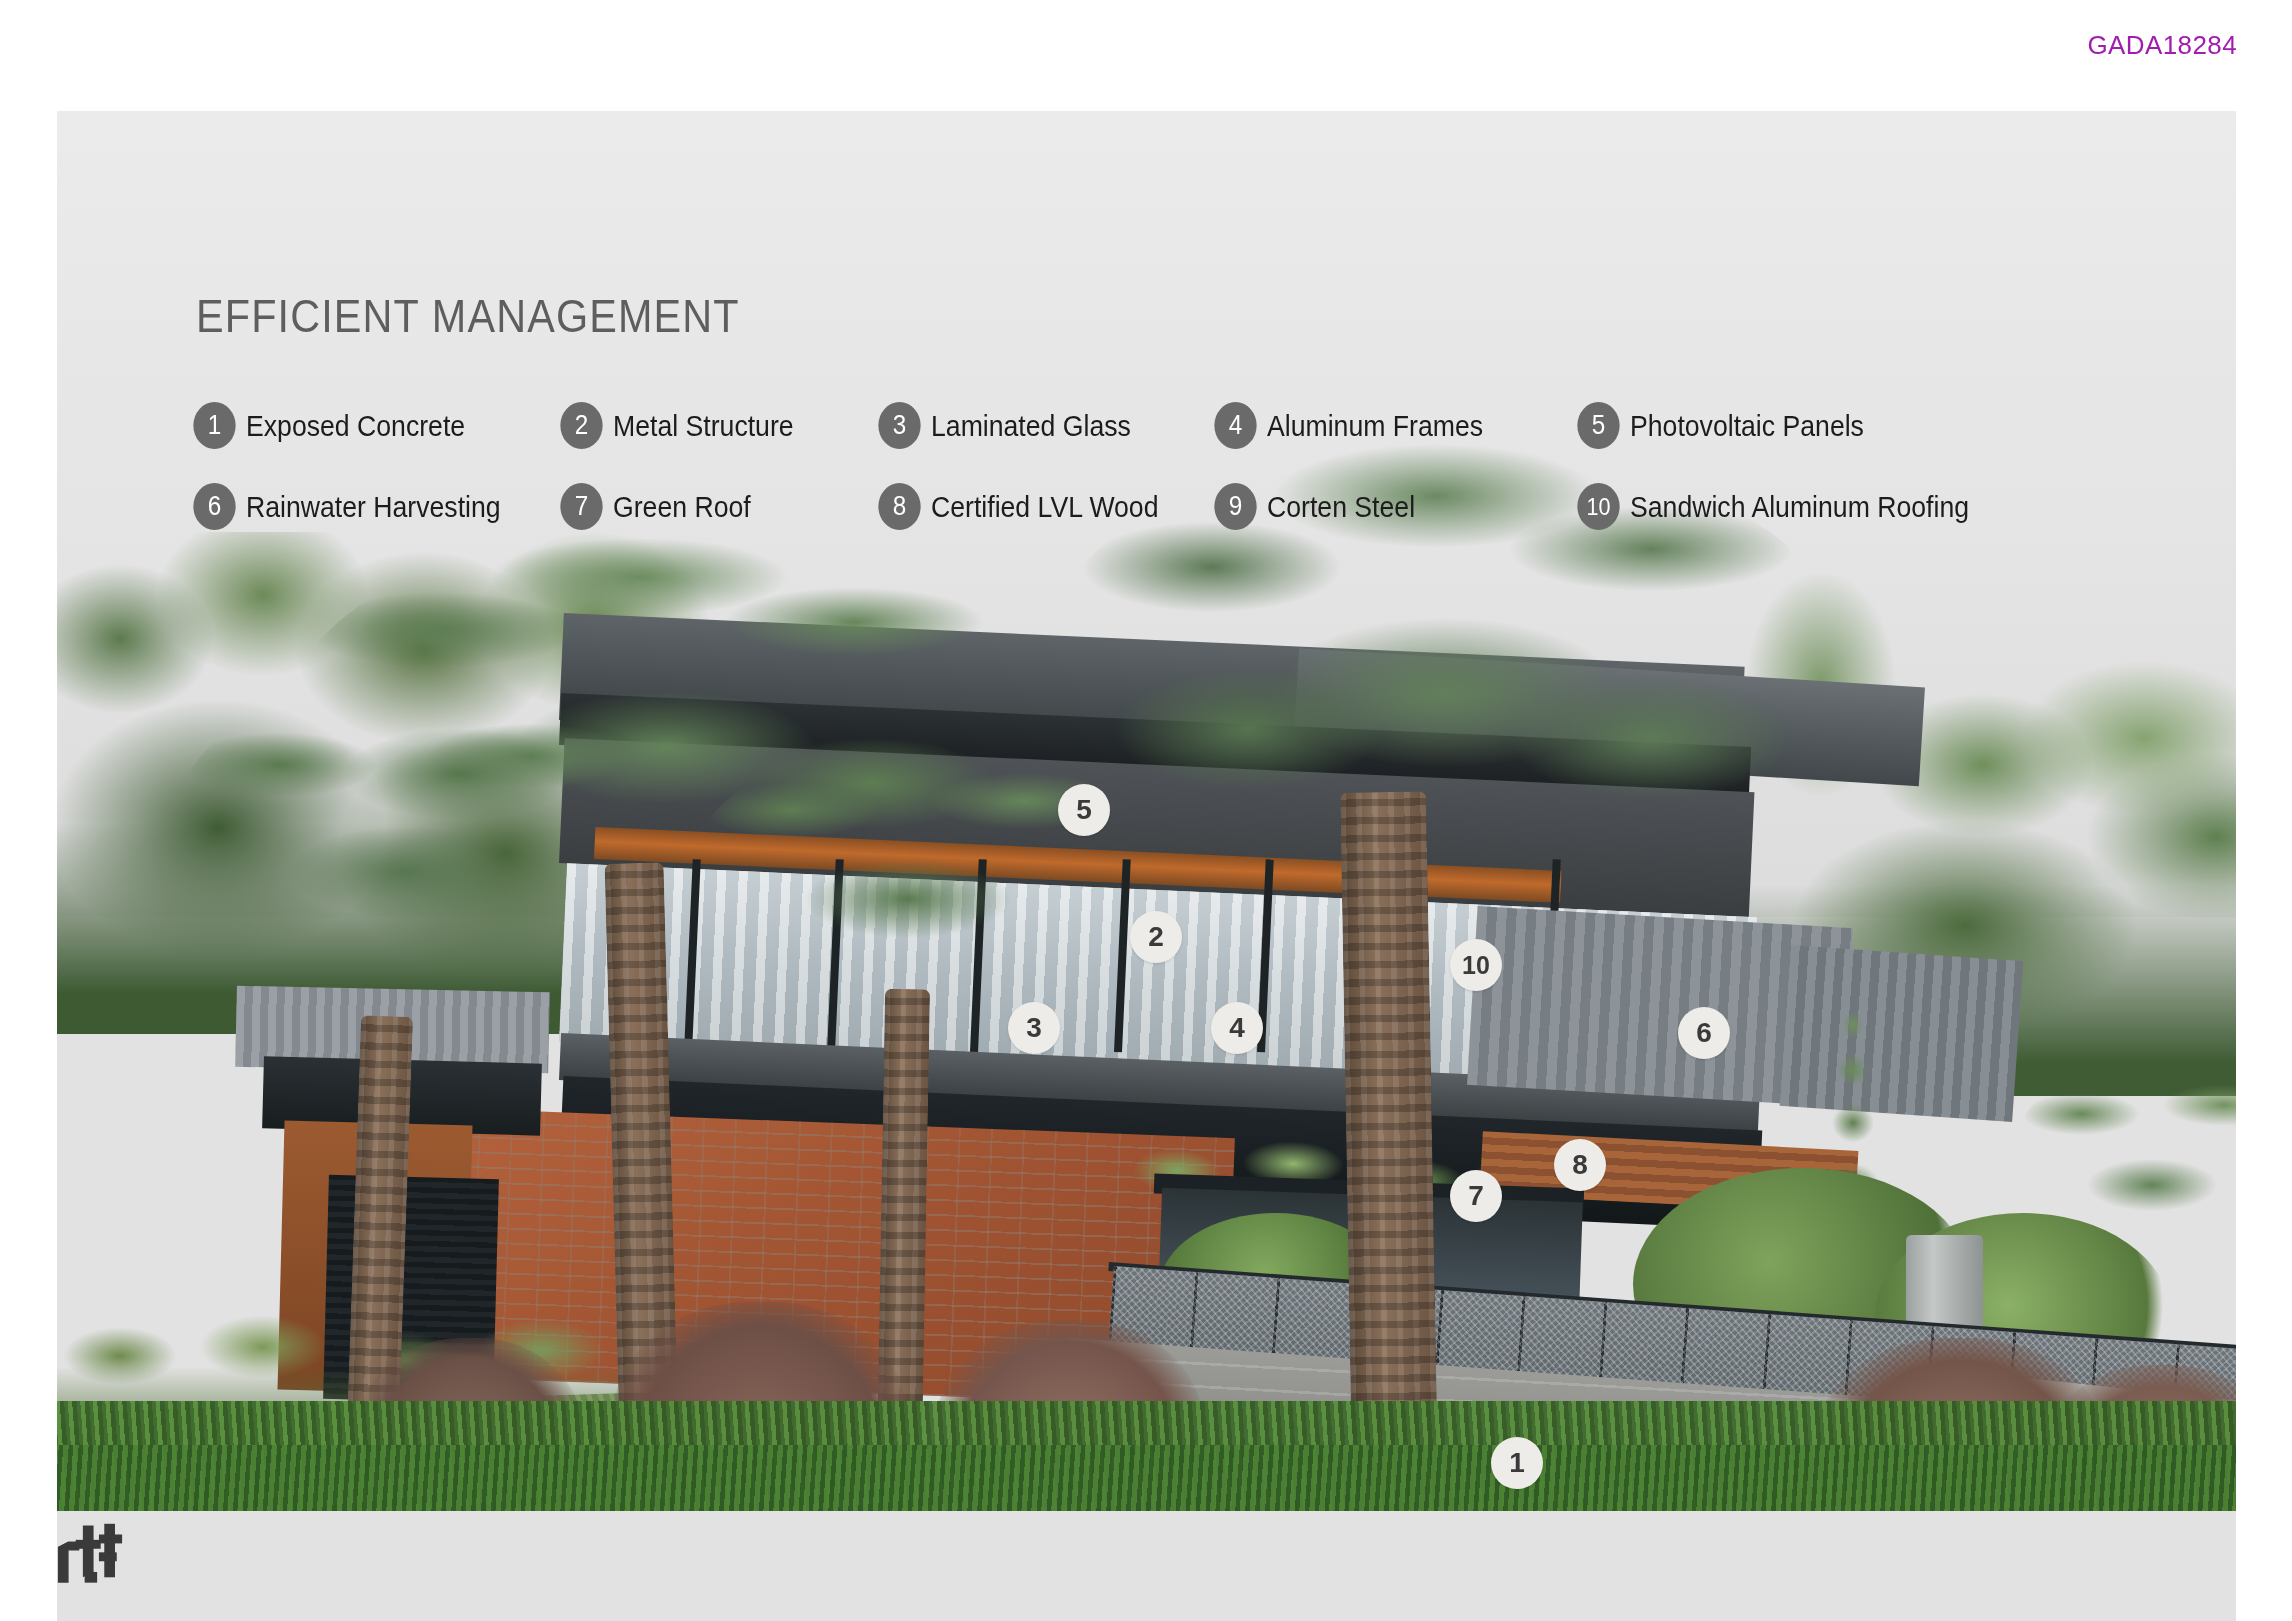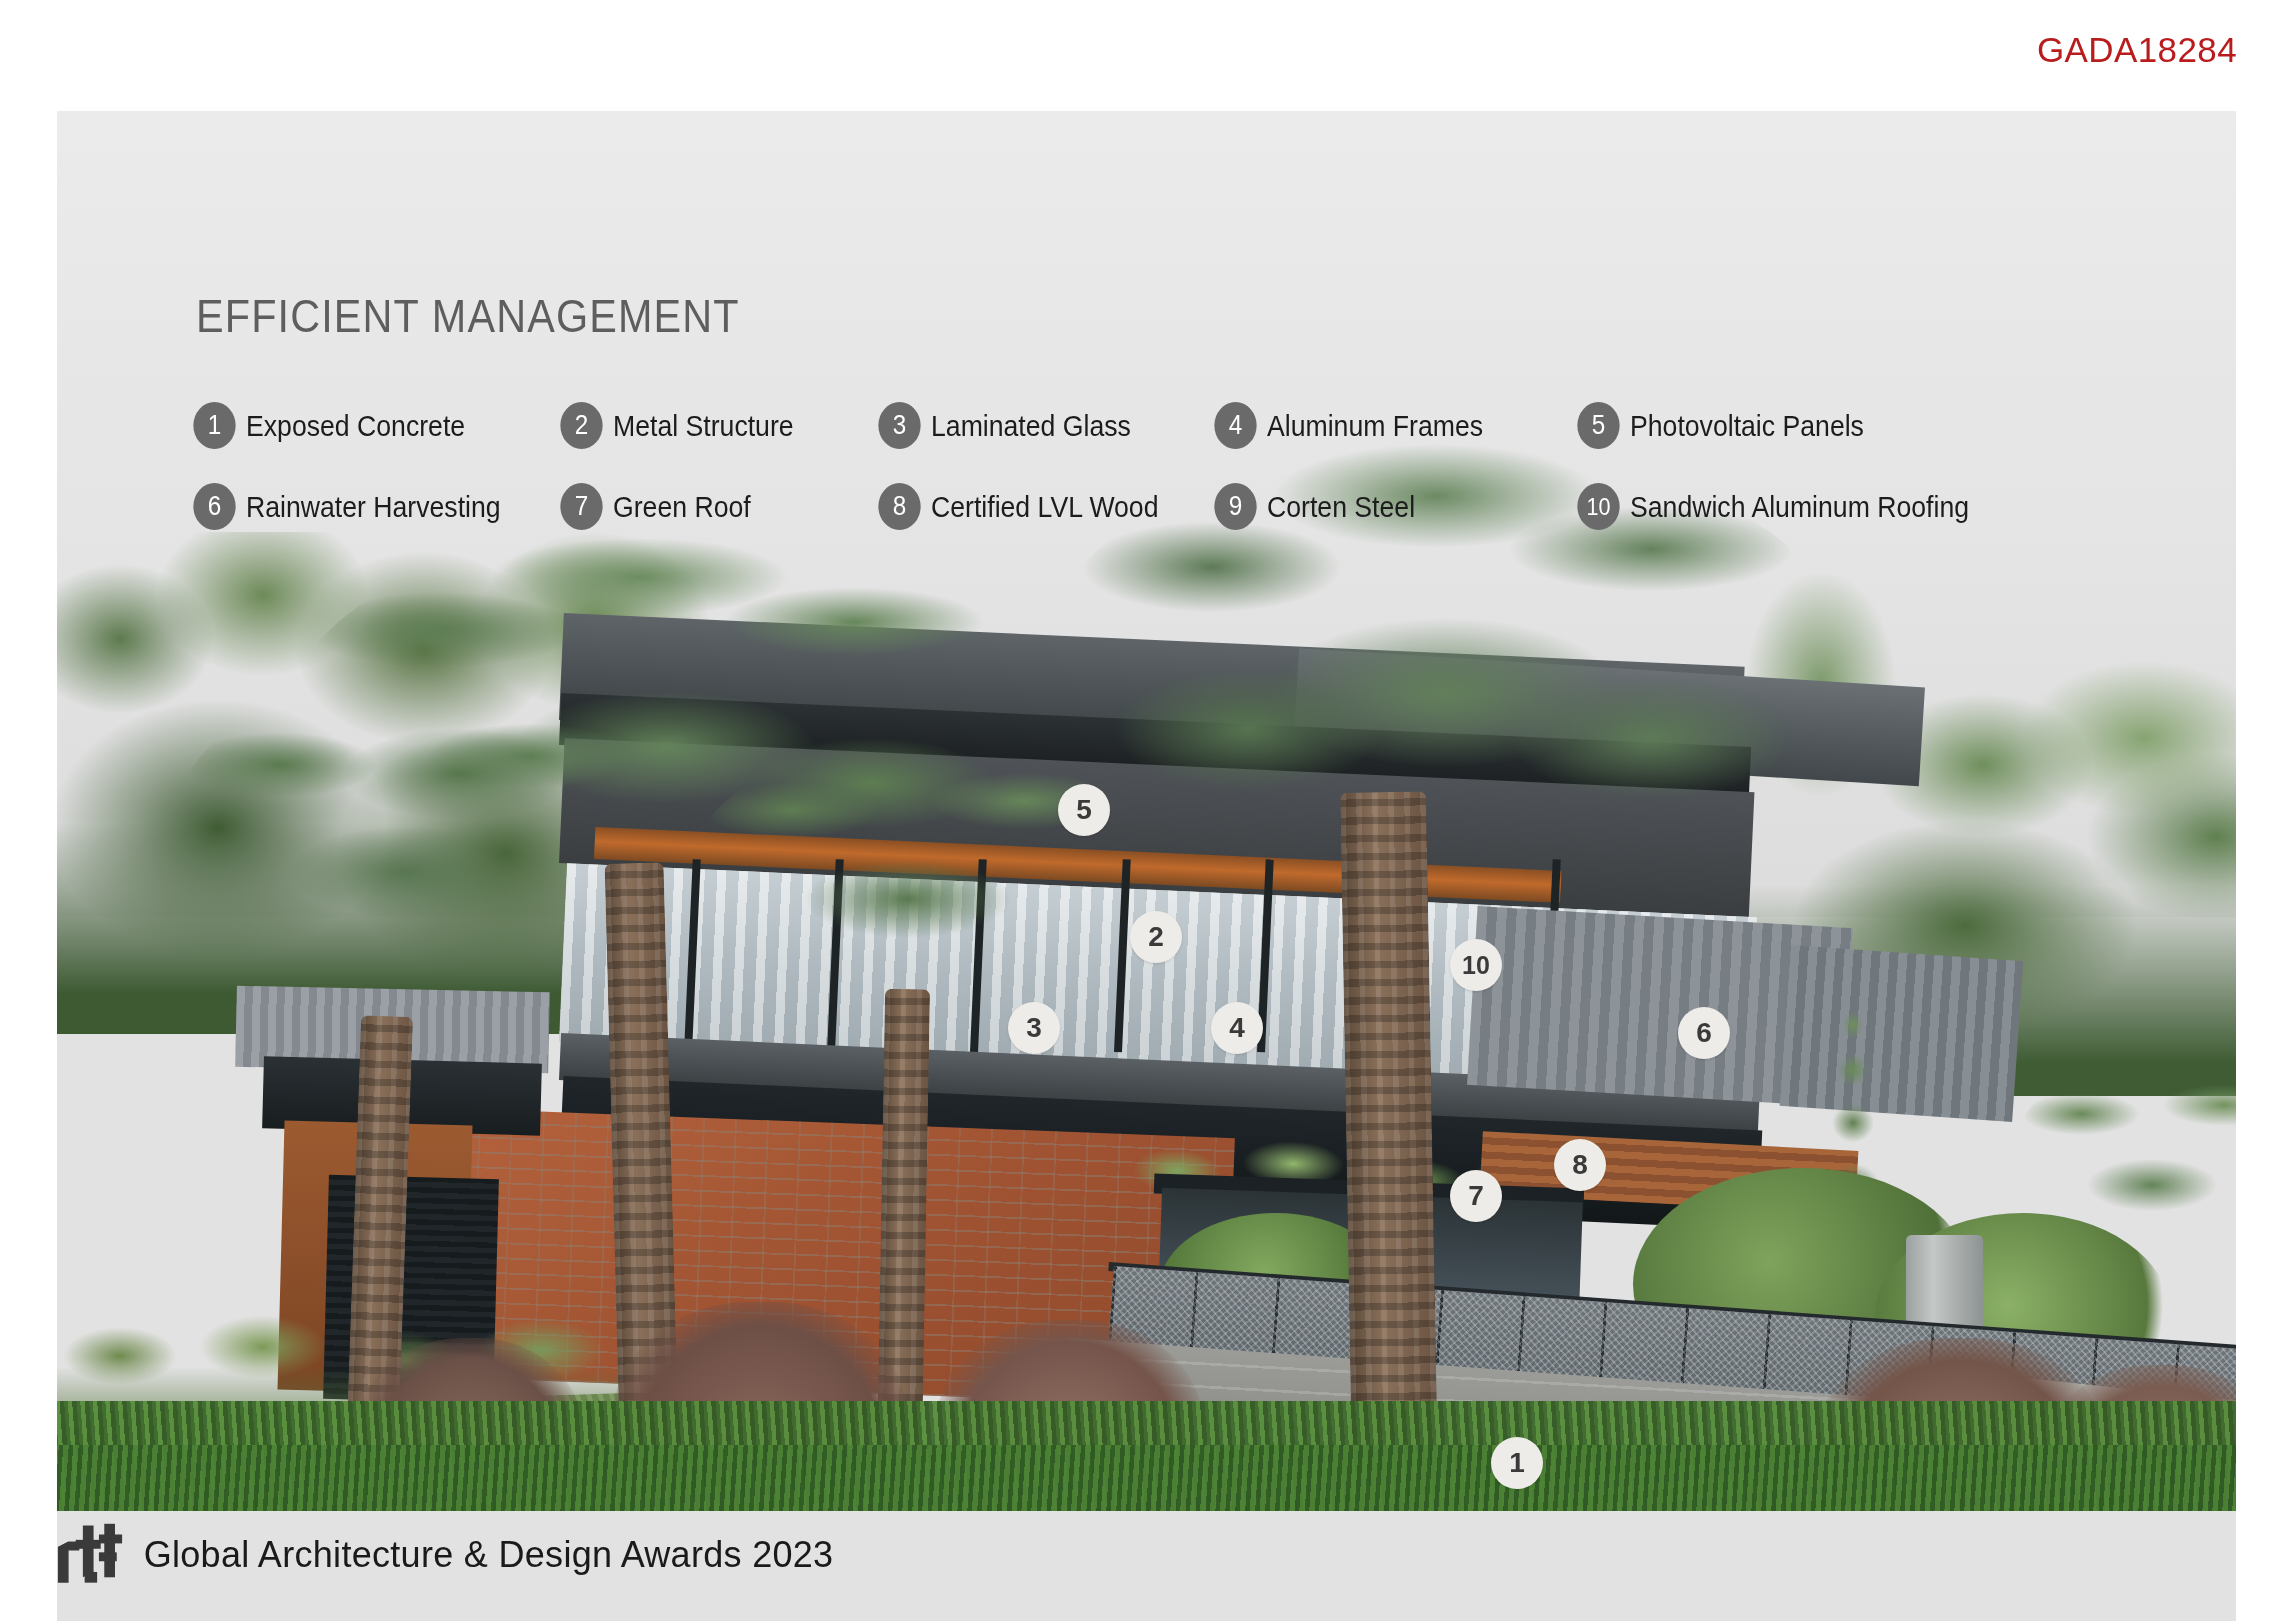--- a/index.html
+++ b/index.html
@@ -2,22 +2,22 @@
 <html style="font-size:14.3px"><head>
 <meta charset="utf-8">
 <style>
   * { margin:0; padding:0; box-sizing:border-box; }
   html,body { width:2293px; height:1621px; background:#ffffff;
               font-family:"Liberation Sans", sans-serif; overflow:hidden; }
 
   #page { position:relative; width:2293px; height:1621px; background:#fff; }
 
   
-  .ref-code { position:absolute; top:30px; right:56px; font-size:35px;
-              color:#b91c1c; letter-spacing:0.4px; }
+  .ref-code { position:absolute; top:30px; right:56px; font-size:26px;
+              color:#a21caf; letter-spacing:0.4px; }
 
   
   .board { position:absolute; left:57px; top:111px; width:2179px; height:1604px;
            background:#e2e2e2; overflow:hidden; }
 
   
   .board-title { position:absolute; left:139px; top:177px; font-size:47px;
                  color:#5e5e5e; letter-spacing:1.3px; font-weight:400;
                  transform:scaleX(.88); transform-origin:left center; z-index:40; }
 
@@ -438,17 +438,16 @@
         <path d="M2 28 L14 22 L14 68 L2 68 Z"></path>
         <path d="M2 28 L14 22 L26 22 L26 32 L14 32 Z"></path>
         <path d="M30 4 L42 4 L42 56 L30 62 Z"></path>
         <path d="M22 20 L50 20 L50 30 L22 30 Z"></path>
         <path d="M32 56 L46 56 L46 68 L32 68 Z"></path>
         <path d="M54 2 L66 2 L66 62 L54 62 Z"></path>
         <path d="M48 14 L74 14 L74 24 L48 24 Z"></path>
         <path d="M48 34 L68 34 L68 44 L48 44 Z"></path>
       </g>
     </svg>
-    <div class="footer-text">Global Architecture &amp; Design Awards 2023</div>
   </div>
 
 </div>
 
 
 </body></html>

